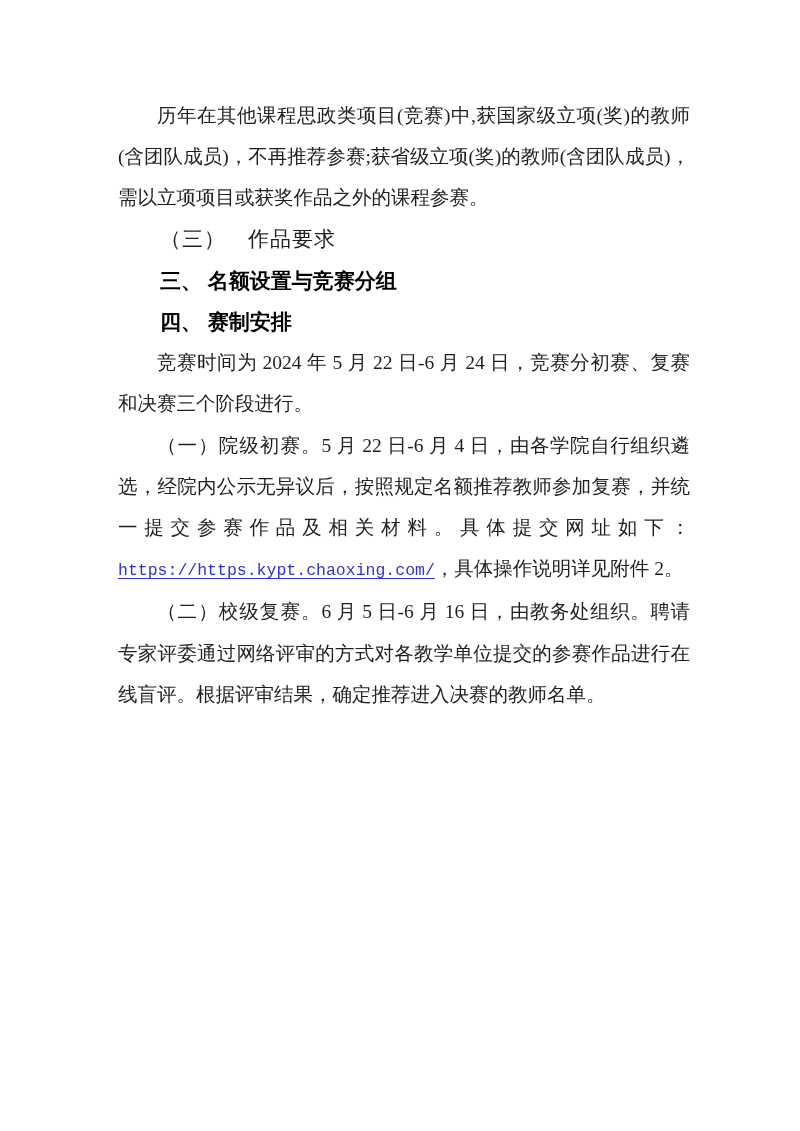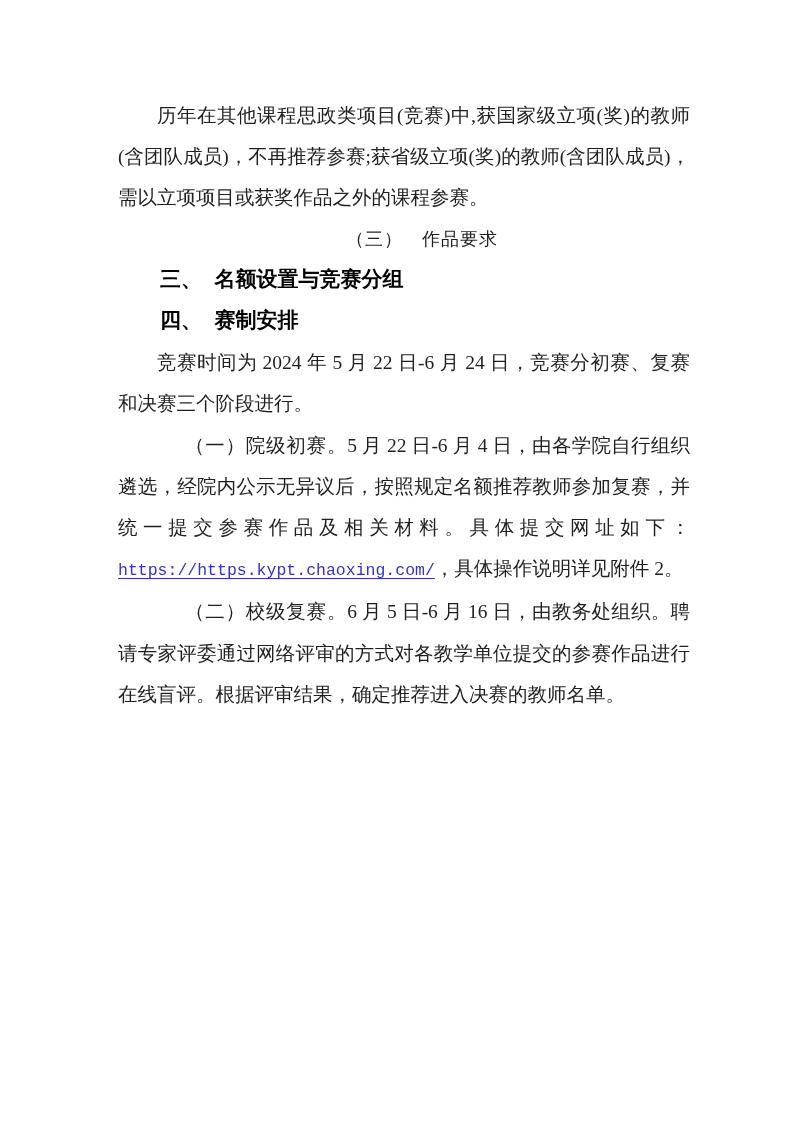--- a/index.html
+++ b/index.html
@@ -25,34 +25,33 @@
       line-height: 41.2px;
       color: #1f1f1f;
       text-align: justify;
       text-justify: inter-ideograph;
     }
     .para {
       text-indent: 2em;
       margin: 0;
     }
     .heading {
-      font-family: Liberation Mono, monospace;
+      font-family: Liberation Sans, sans-serif;
       font-weight: 700;
       color: #000000;
       font-size: 21px;
       text-align: left;
     }
     .kai-sub {
-      font-size: 18px;
-      text-align: center;
+      font-size: 21px;
+      text-align: left;
       letter-spacing: 1px;
     }
     .kai-lead {
       letter-spacing: 0.5px;
-      margin-left: 28px;
     }
     .url-link {
       font-family: "Liberation Mono", "DejaVu Sans Mono", monospace;
       font-size: 16.5px;
       color: var(--link-color, #3333cc);
       text-decoration: underline;
       text-underline-offset: 3px;
       word-break: keep-all;
       white-space: nowrap;
     }

